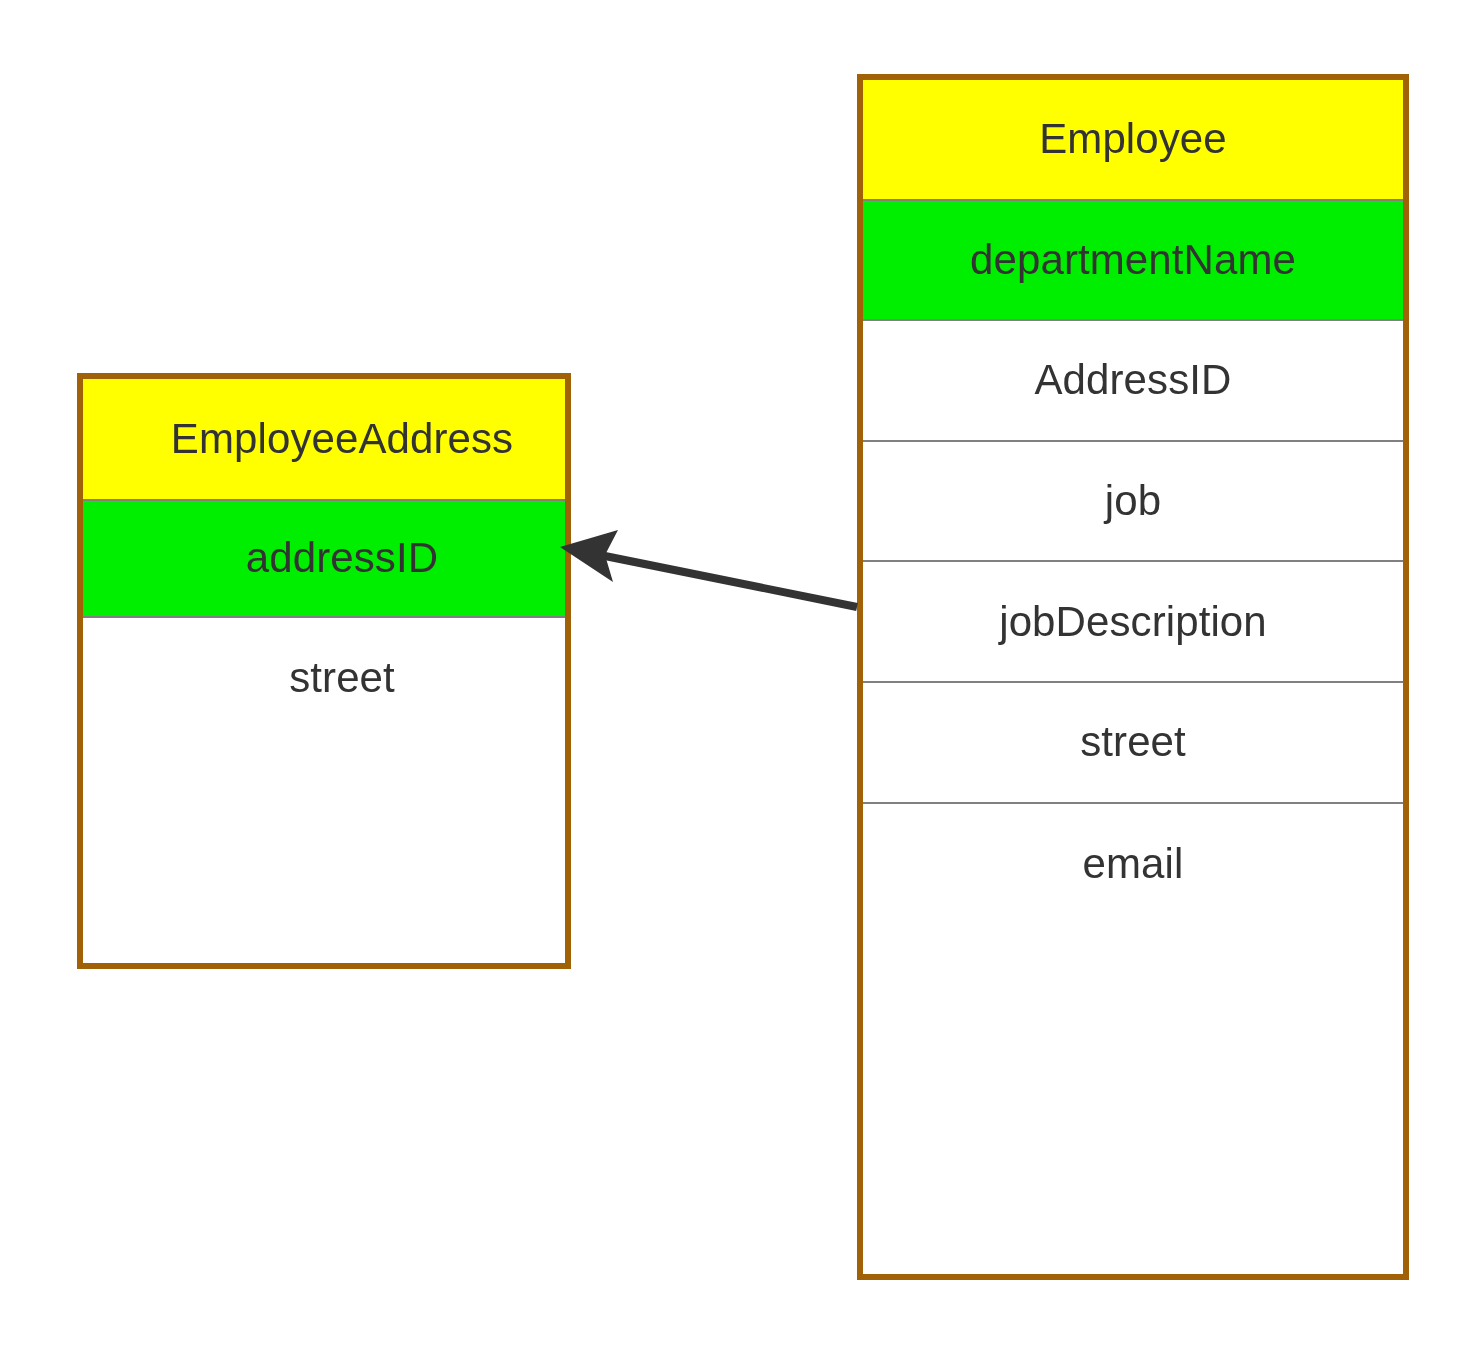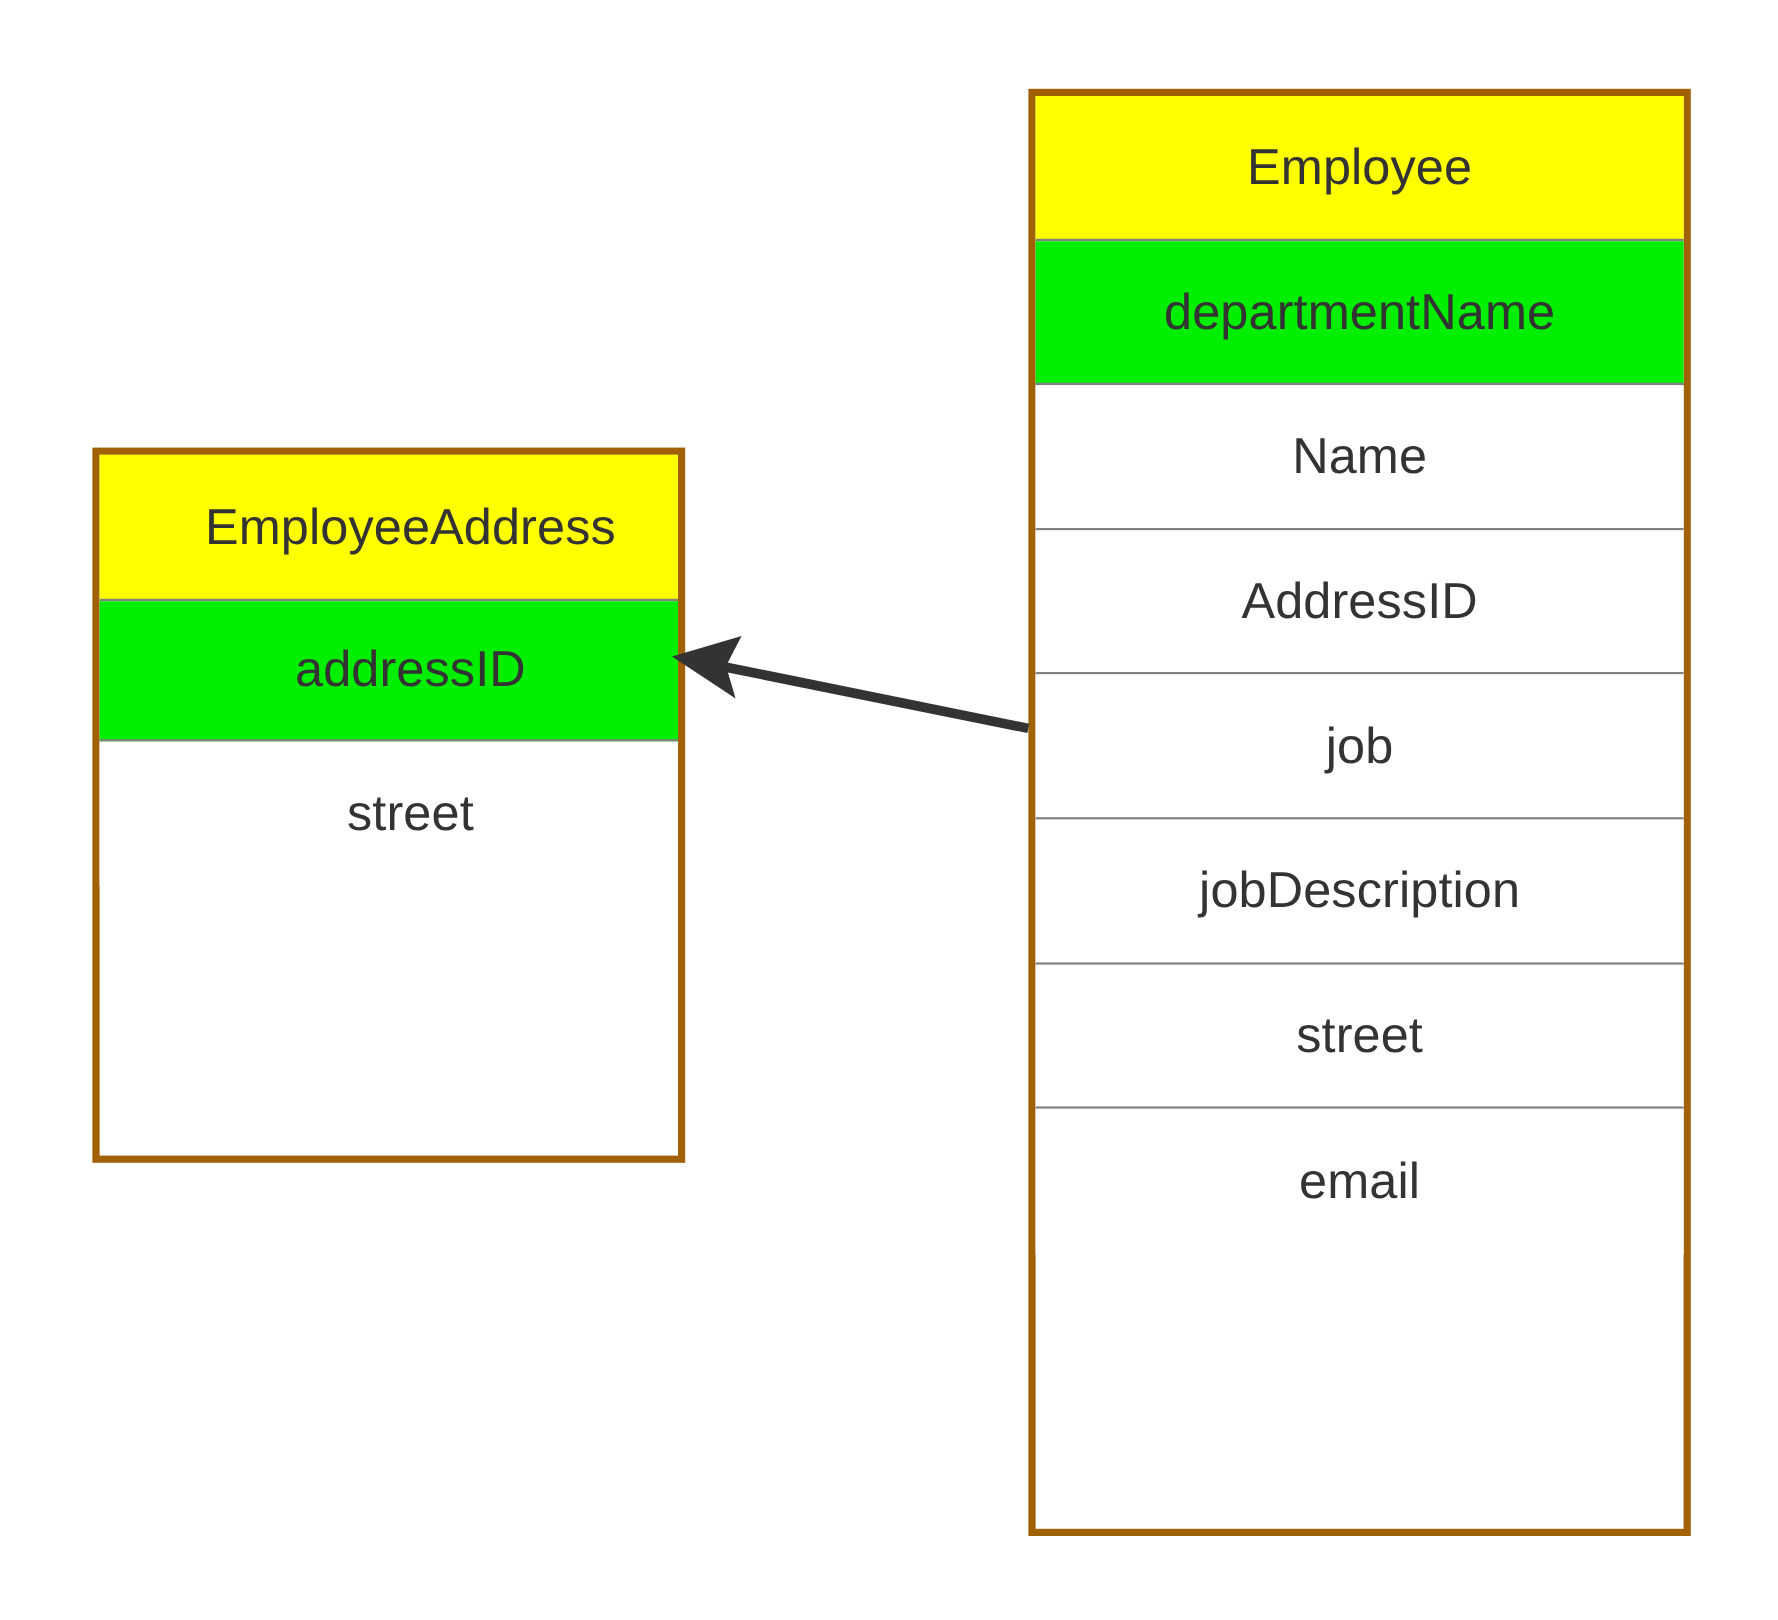--- a/index.html
+++ b/index.html
@@ -81,21 +81,20 @@
 
   <div class="er-table" id="table-employee-address">
     <div class="er-row kind-title">EmployeeAddress</div>
     <div class="er-row kind-key">addressID</div>
     <div class="er-row kind-field">street</div>
   </div>
 
   <div class="er-table" id="table-employee">
     <div class="er-row kind-title">Employee</div>
     <div class="er-row kind-key">departmentName</div>
-    <div class="er-row kind-field">Name</div>
     <div class="er-row kind-field">AddressID</div>
     <div class="er-row kind-field">job</div>
     <div class="er-row kind-field">jobDescription</div>
     <div class="er-row kind-field">street</div>
     <div class="er-row kind-field">email</div>
   </div>
 
   <svg id="connector-layer" viewBox="0 0 1482 1350">
     <g>
       <line x1="857" y1="607" x2="600" y2="555" stroke="#333333" stroke-width="8" stroke-linecap="butt"></line>

